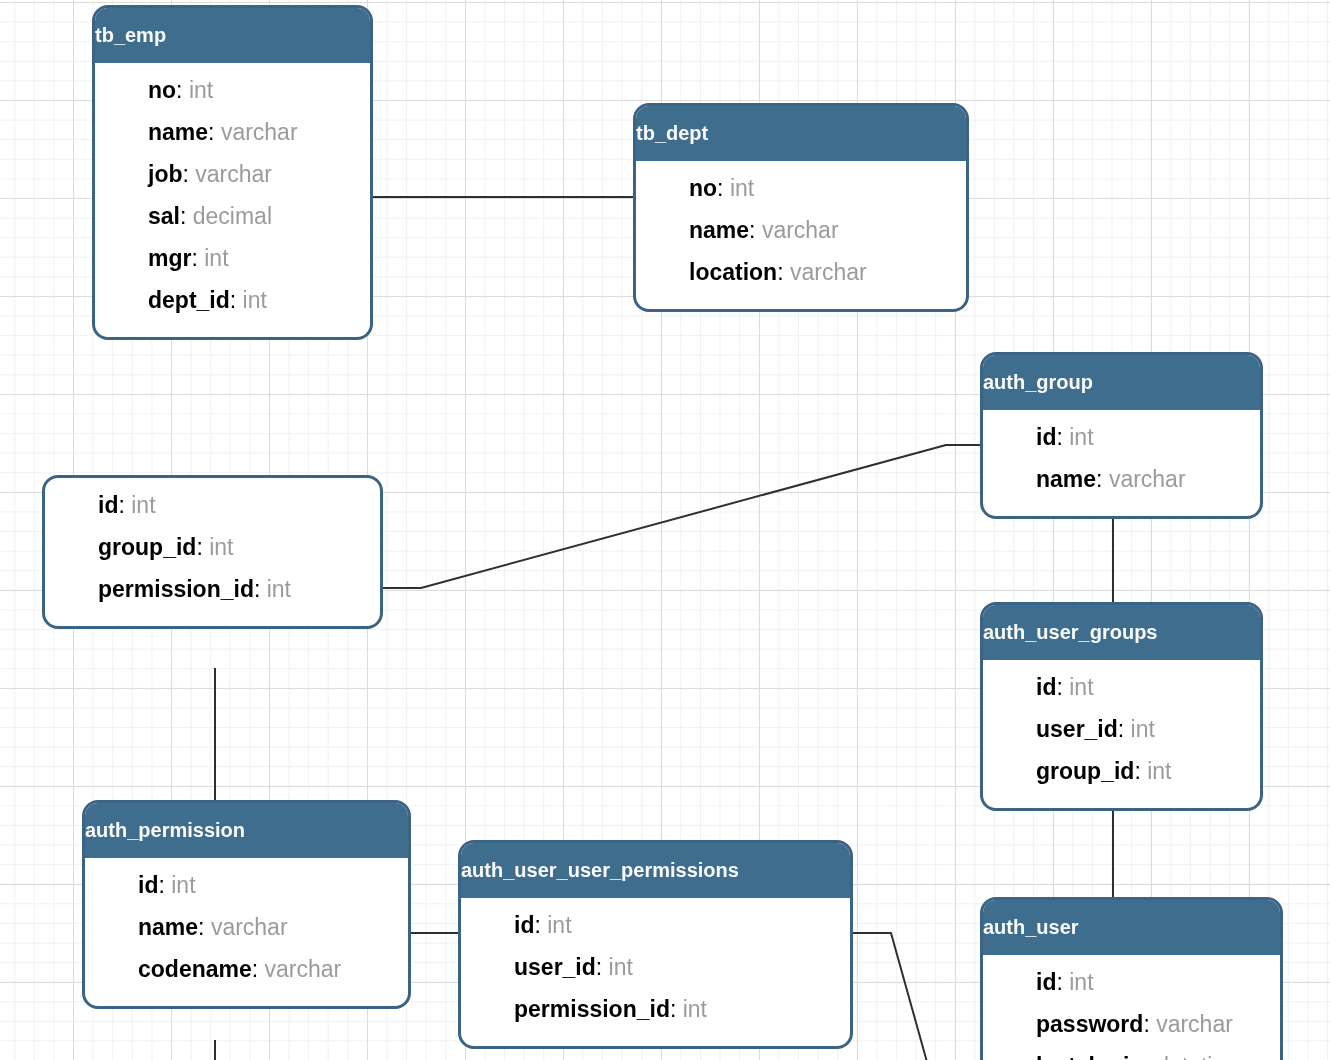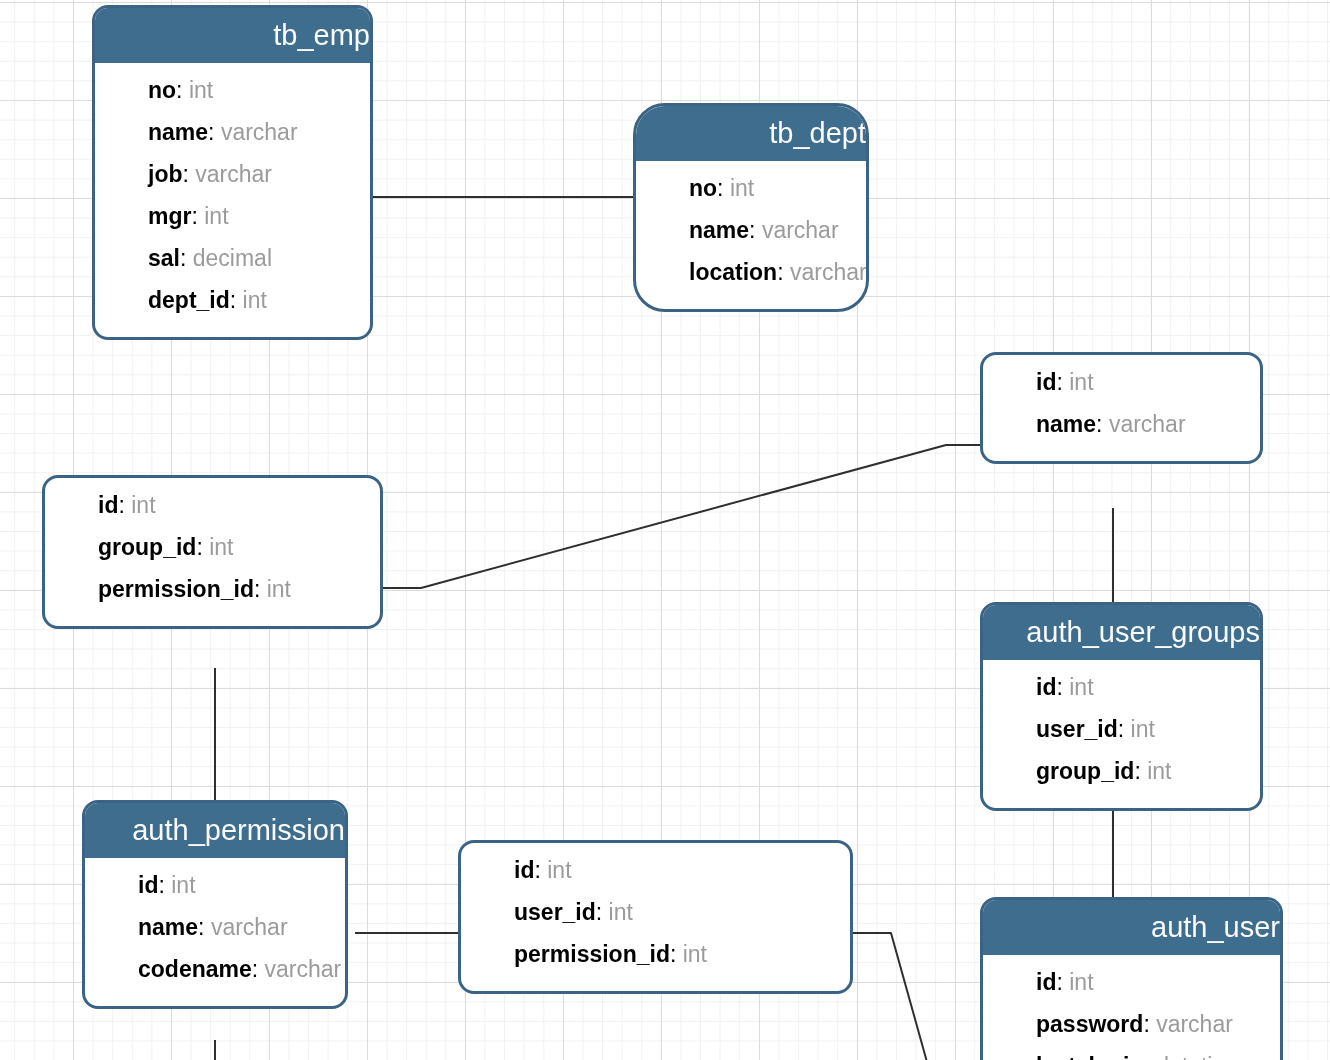--- a/index.html
+++ b/index.html
@@ -34,22 +34,22 @@
     box-sizing: border-box;
     background: #ffffff;
     border: 3px solid var(--border, #3a6385);
     border-radius: 16px;
     overflow: hidden;
   }
   .thead {
     height: 55px; line-height: 55px;
     background: var(--header-bg, #3e6d8e);
     color: var(--header-text, #fafafa);
-    font-size: 29px; font-weight: normal;
-    text-align: right;
+    font-size: 20px; font-weight: bold;
+    text-align: left;
     white-space: nowrap;
   }
   .tbody {
     padding: 6px 14px 16px 53px;
   }
   .frow {
     font-size: 23px;
     line-height: 42px;
     white-space: nowrap;
   }
@@ -70,63 +70,65 @@
       <path class="edge" d="M 355 933 L 472 933"></path>
       <path class="edge" d="M 840 933 L 891 933 L 927 1062"></path>
       <path class="edge" d="M 215 1040 L 215 1062"></path>
     </svg>
 <div class="dbtable" style="left: 92px; top: 5px; width: 281px;">
     <div class="thead">tb_emp</div>
     <div class="tbody">
         <div class="frow"><span class="fname">no</span><span class="fsep">: </span><span class="ftype">int</span></div>
         <div class="frow"><span class="fname">name</span><span class="fsep">: </span><span class="ftype">varchar</span></div>
         <div class="frow"><span class="fname">job</span><span class="fsep">: </span><span class="ftype">varchar</span></div>
+        <div class="frow"><span class="fname">sal</span><span class="fsep">: </span><span class="ftype">decimal</span></div>
         <div class="frow"><span class="fname">mgr</span><span class="fsep">: </span><span class="ftype">int</span></div>
-        <div class="frow"><span class="fname">sal</span><span class="fsep">: </span><span class="ftype">decimal</span></div>
         <div class="frow"><span class="fname">dept_id</span><span class="fsep">: </span><span class="ftype">int</span></div>
       </div>
   </div>
-    <div class="dbtable" style="left: 633px; top: 103px; width: 236px; border-radius: 32px;">
+    <div class="dbtable" style="left: 633px; top: 103px; width: 336px;">
     <div class="thead">tb_dept</div>
     <div class="tbody">
         <div class="frow"><span class="fname">no</span><span class="fsep">: </span><span class="ftype">int</span></div>
         <div class="frow"><span class="fname">name</span><span class="fsep">: </span><span class="ftype">varchar</span></div>
         <div class="frow"><span class="fname">location</span><span class="fsep">: </span><span class="ftype">varchar</span></div>
       </div>
   </div>
     <div class="dbtable" style="left: 980px; top: 352px; width: 283px;">
+    <div class="thead">auth_group</div>
     <div class="tbody">
         <div class="frow"><span class="fname">id</span><span class="fsep">: </span><span class="ftype">int</span></div>
         <div class="frow"><span class="fname">name</span><span class="fsep">: </span><span class="ftype">varchar</span></div>
       </div>
   </div>
     <div class="dbtable" style="left: 42px; top: 475px; width: 341px;">
     <div class="tbody">
         <div class="frow"><span class="fname">id</span><span class="fsep">: </span><span class="ftype">int</span></div>
         <div class="frow"><span class="fname">group_id</span><span class="fsep">: </span><span class="ftype">int</span></div>
         <div class="frow"><span class="fname">permission_id</span><span class="fsep">: </span><span class="ftype">int</span></div>
       </div>
   </div>
     <div class="dbtable" style="left: 980px; top: 602px; width: 283px;">
     <div class="thead">auth_user_groups</div>
     <div class="tbody">
         <div class="frow"><span class="fname">id</span><span class="fsep">: </span><span class="ftype">int</span></div>
         <div class="frow"><span class="fname">user_id</span><span class="fsep">: </span><span class="ftype">int</span></div>
         <div class="frow"><span class="fname">group_id</span><span class="fsep">: </span><span class="ftype">int</span></div>
       </div>
   </div>
-    <div class="dbtable" style="left: 82px; top: 800px; width: 266px;">
+    <div class="dbtable" style="left: 82px; top: 800px; width: 329px;">
     <div class="thead">auth_permission</div>
     <div class="tbody">
         <div class="frow"><span class="fname">id</span><span class="fsep">: </span><span class="ftype">int</span></div>
         <div class="frow"><span class="fname">name</span><span class="fsep">: </span><span class="ftype">varchar</span></div>
         <div class="frow"><span class="fname">codename</span><span class="fsep">: </span><span class="ftype">varchar</span></div>
       </div>
   </div>
     <div class="dbtable" style="left: 458px; top: 840px; width: 395px;">
+    <div class="thead">auth_user_user_permissions</div>
     <div class="tbody">
         <div class="frow"><span class="fname">id</span><span class="fsep">: </span><span class="ftype">int</span></div>
         <div class="frow"><span class="fname">user_id</span><span class="fsep">: </span><span class="ftype">int</span></div>
         <div class="frow"><span class="fname">permission_id</span><span class="fsep">: </span><span class="ftype">int</span></div>
       </div>
   </div>
     <div class="dbtable" style="left: 980px; top: 897px; width: 303px;">
     <div class="thead">auth_user</div>
     <div class="tbody">
         <div class="frow"><span class="fname">id</span><span class="fsep">: </span><span class="ftype">int</span></div>

